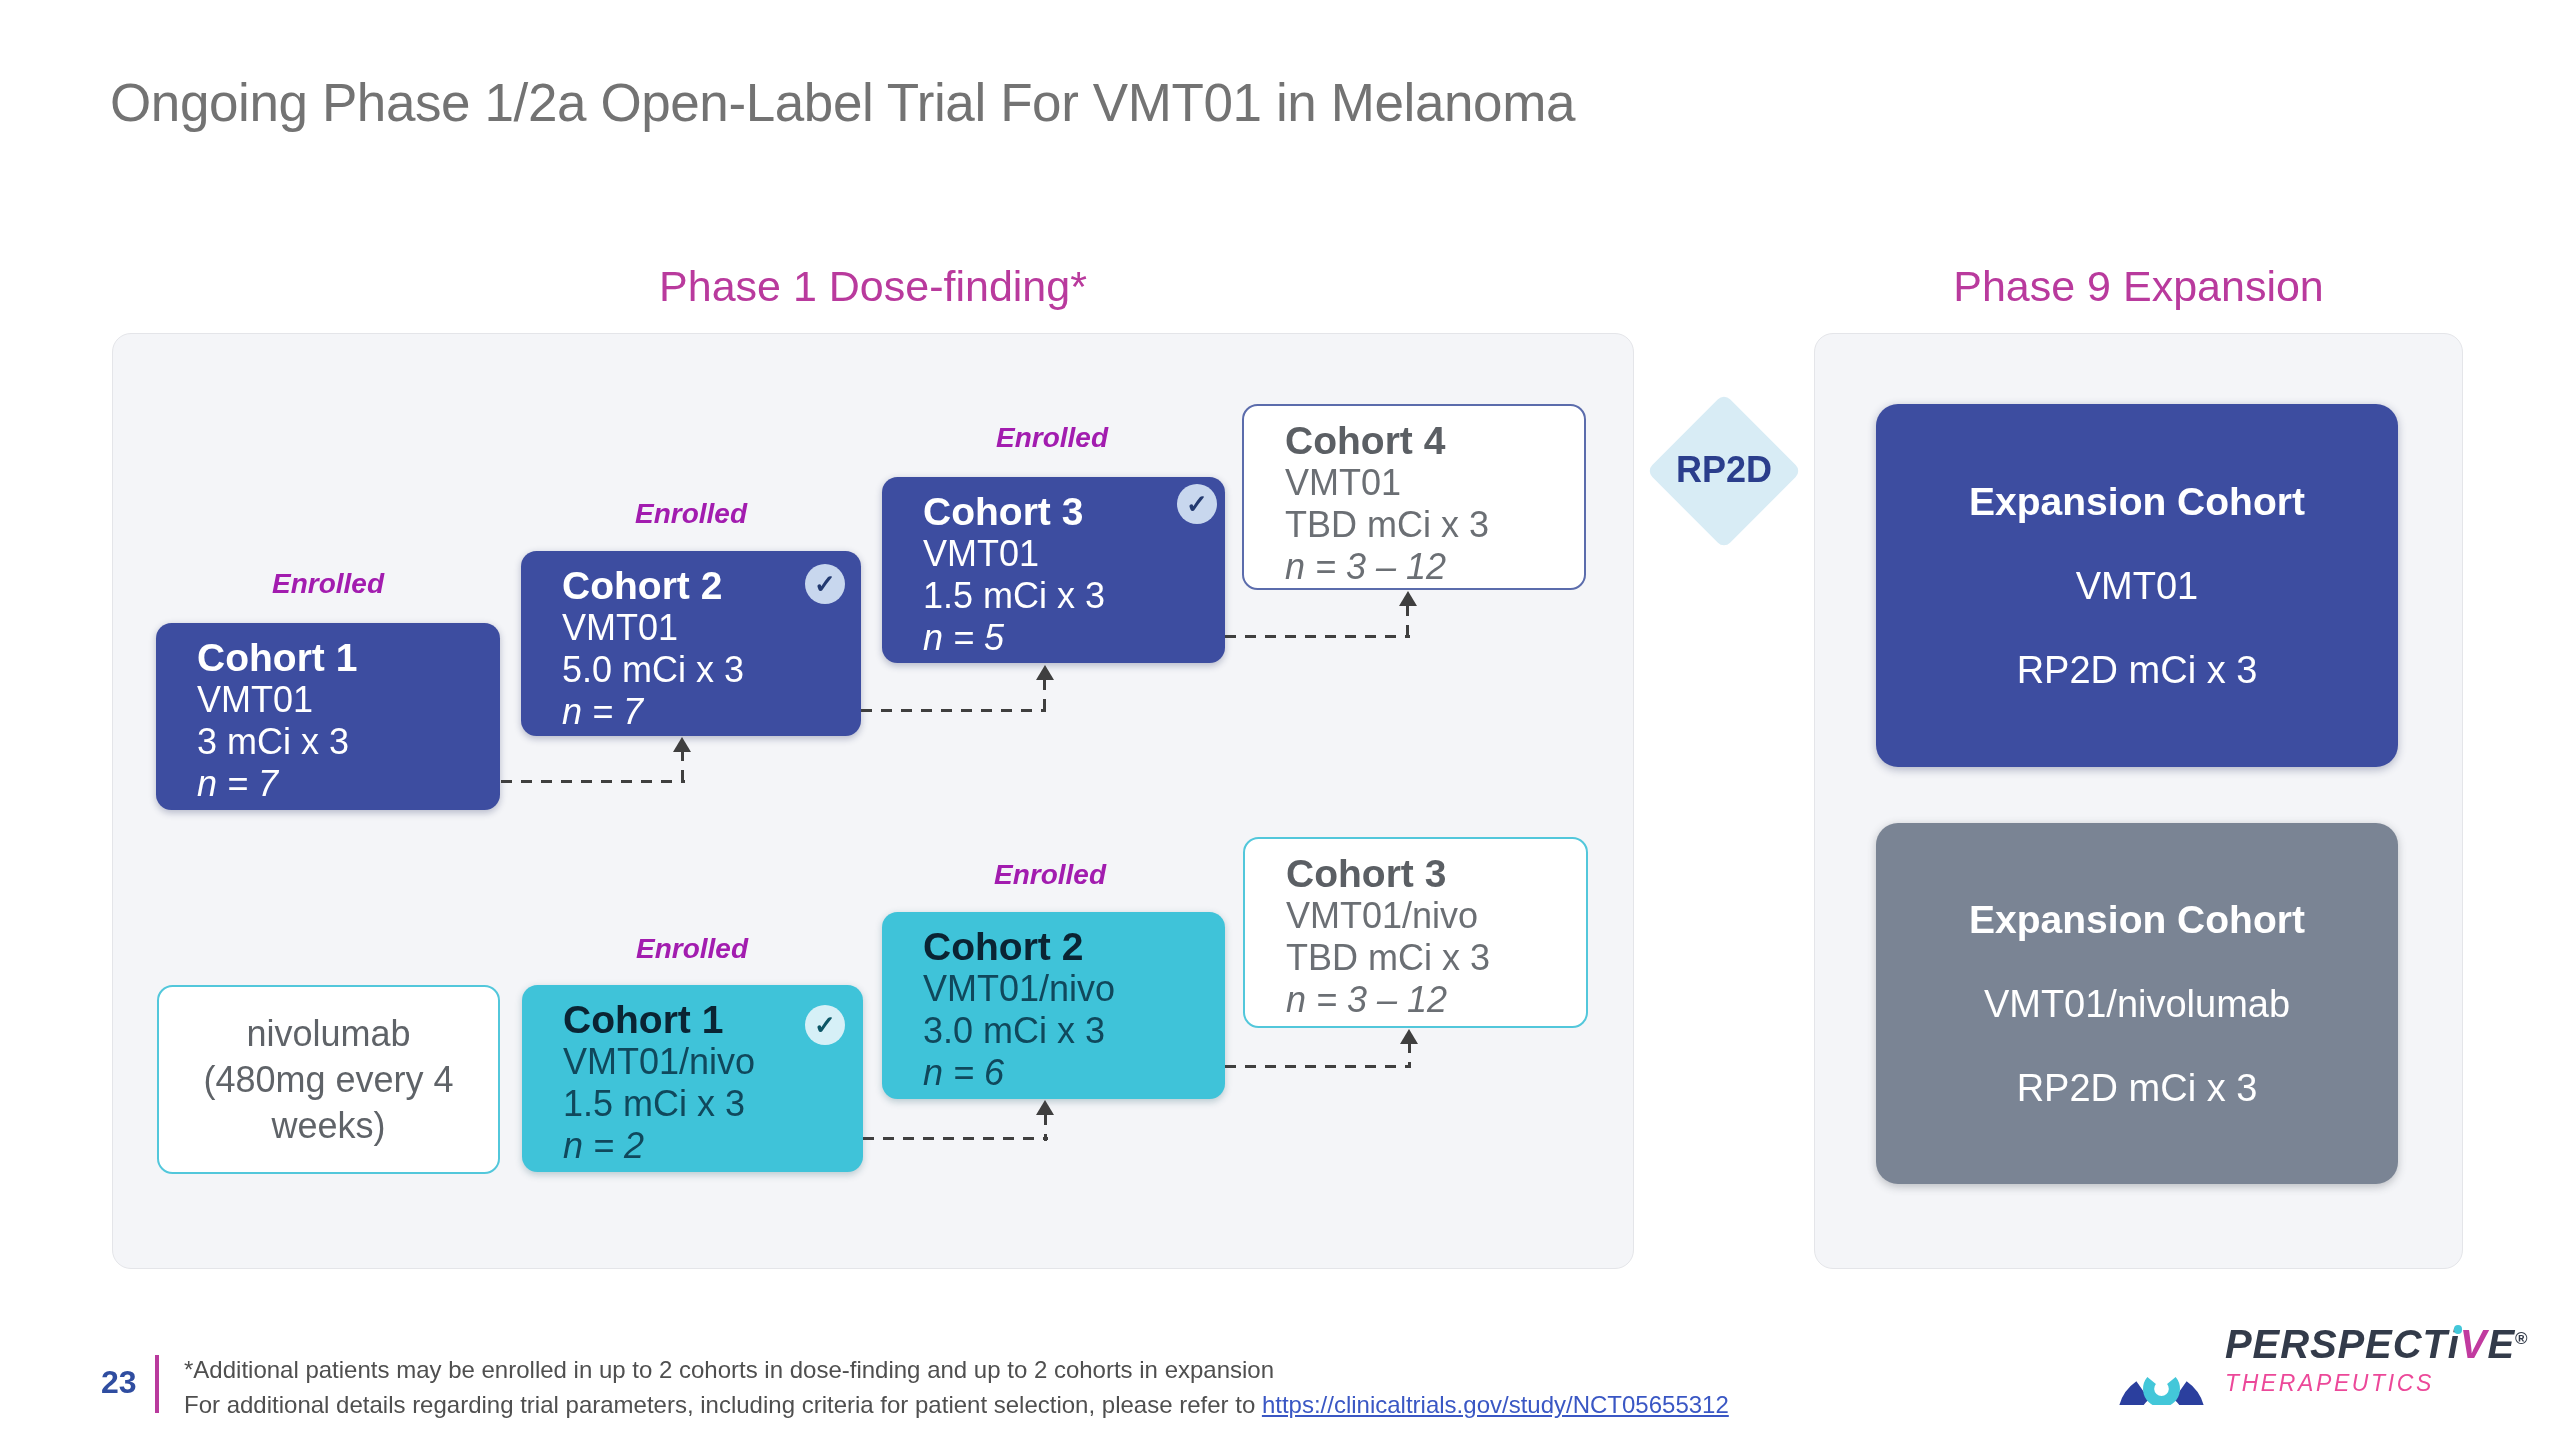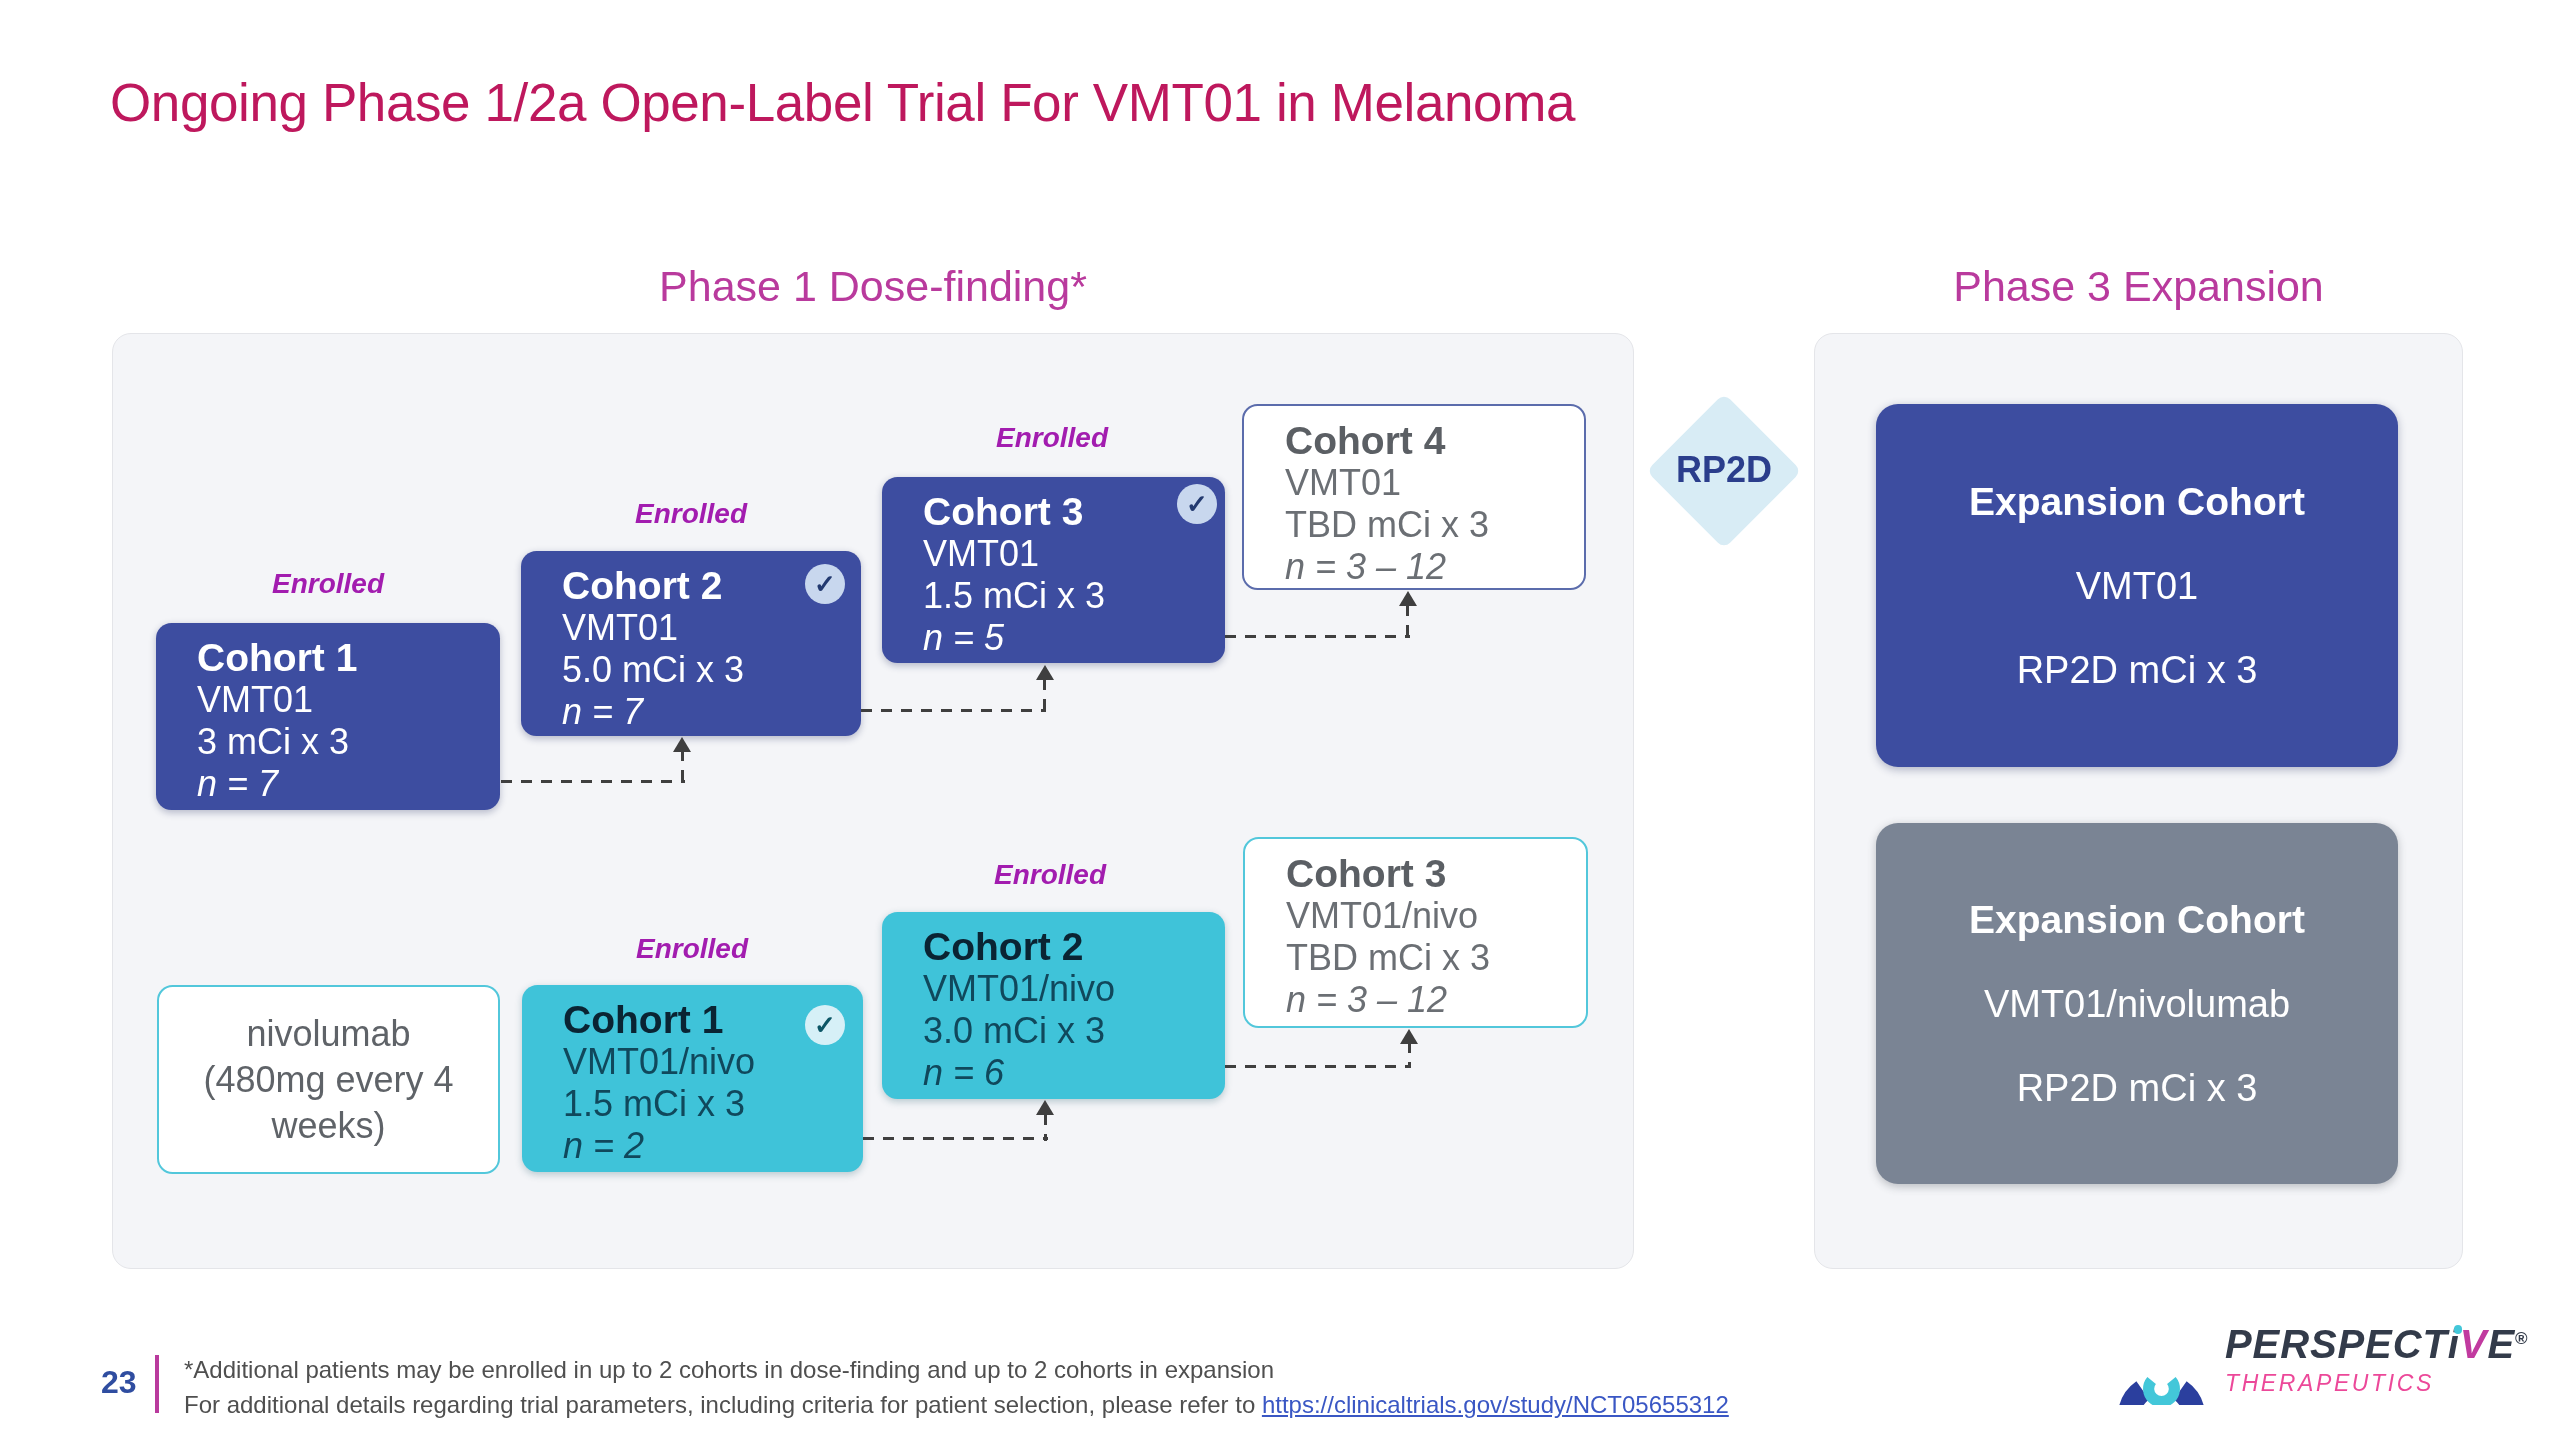--- a/index.html
+++ b/index.html
@@ -1,20 +1,20 @@
 <!DOCTYPE html>
 <html style="font-size:13.7px"><head>
 <meta charset="utf-8">
 <style>
   * { margin:0; padding:0; box-sizing:border-box; }
   body { background:#ffffff; font-family:"Liberation Sans", sans-serif; }
   .slide { position:relative; width:2576px; height:1449px; background:#ffffff; overflow:hidden; }
 
   .title { position:absolute; left:110px; top:72px; font-size:53px; font-weight:400;
-           color:#be185d; letter-spacing:-0.4px; }
+           color:#737373; letter-spacing:-0.4px; }
 
   .phase-header { position:absolute; text-align:center; font-size:43px; font-weight:400; color:#B93A9D; }
 
   .panel { position:absolute; background:#F4F5F8; border:1.7px solid #E4E5E9; border-radius:19px; }
 
   
   .cbox { position:absolute; border-radius:15.5px; padding:13.7px 17px 0 41px; }
   .cbox .cb-title { font-size:39px; font-weight:700; line-height:42px; }
   .cbox .cb-line  { font-size:36px; line-height:42px; }
   .cbox .cb-n     { font-size:36px; line-height:42px; font-style:italic; }
@@ -76,21 +76,21 @@
   .logo-sub { font-size:23px; font-style:italic; color:#ec4899; letter-spacing:2.6px; margin-top:3.4px; }
 </style>
 </head>
 <body>
 
 <div class="slide">
 
   <div class="title">Ongoing Phase 1/2a Open-Label Trial For VMT01 in Melanoma</div>
 
   <div class="phase-header" style="left:112px; top:262px; width:1522px;">Phase 1 Dose-finding*</div>
-  <div class="phase-header" style="left:1814px; top:262px; width:649px;">Phase 3 Expansion</div>
+  <div class="phase-header" style="left:1814px; top:262px; width:649px;">Phase 9 Expansion</div>
 
   <div class="panel" style="left:112px; top:333px; width:1522px; height:936px;"></div>
   <div class="panel" style="left:1814px; top:333px; width:649px; height:936px;"></div>
 
   <div class="enrolled" style="left:199px; top:568px;">Enrolled</div>
   <div class="enrolled" style="left:562px; top:498px;">Enrolled</div>
   <div class="enrolled" style="left:923px; top:422px;">Enrolled</div>
   <div class="enrolled" style="left:563px; top:933px;">Enrolled</div>
   <div class="enrolled" style="left:921px; top:859px;">Enrolled</div>
 

